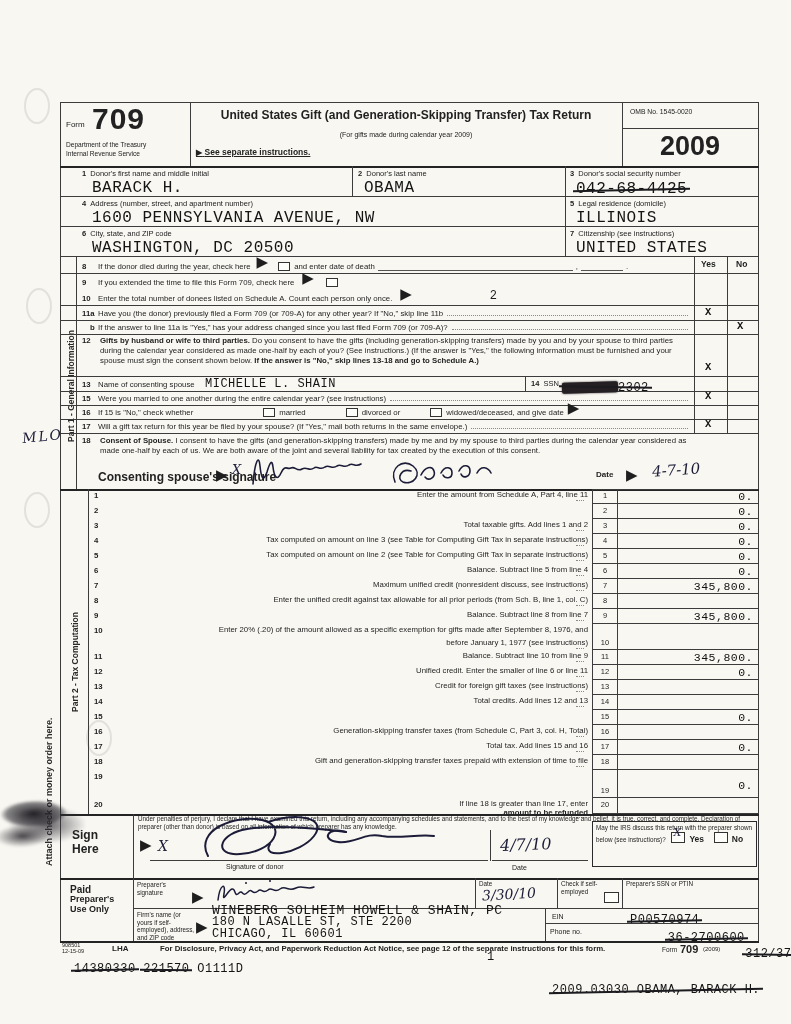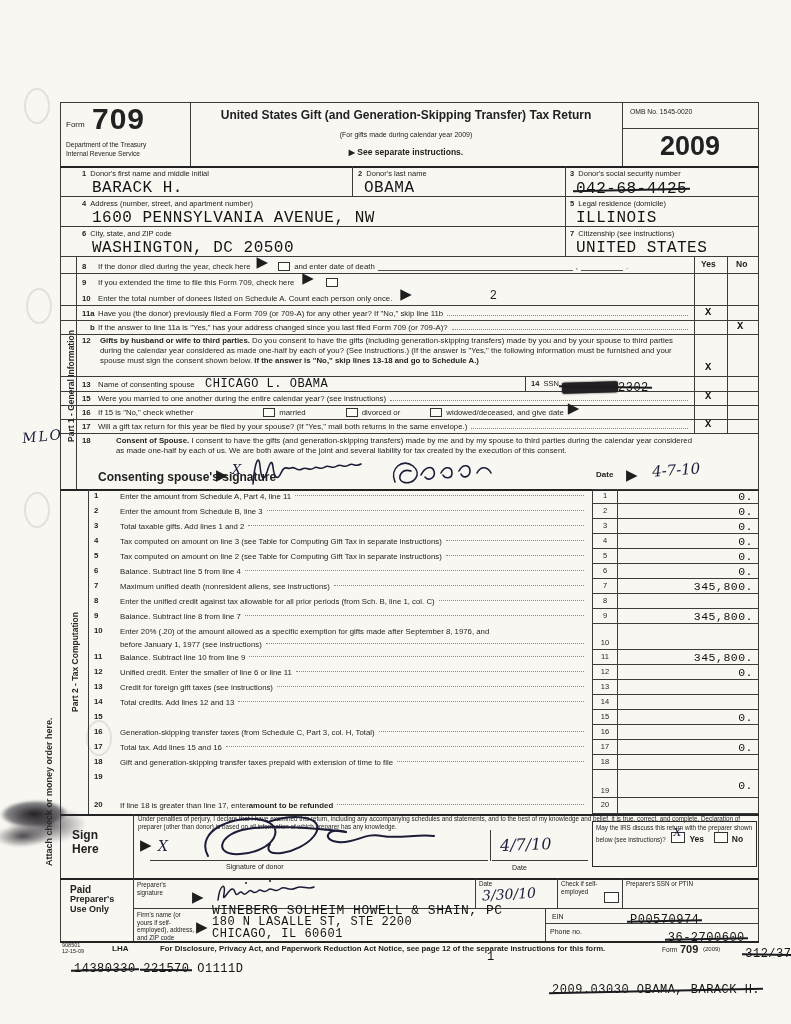--- a/index.html
+++ b/index.html
@@ -29,21 +29,21 @@
   .bl{display:inline-block;border-bottom:1px solid #555;height:9px;margin:0 3px;flex:none;}
   .comma::before{content:",";} .period::before{content:".";}
   .vtext{position:absolute;transform:rotate(-90deg);transform-origin:left top;
          white-space:nowrap;font-weight:bold;font-size:8.5px;color:#2a2a2a;}
   .hand{font-family:"DejaVu Serif",serif;font-style:italic;color:#1c1c38;}
   .para{position:absolute;font-size:7.8px;line-height:10px;white-space:normal;}
   
   .p2row{position:absolute;left:92px;width:666px;}
   .p2num{position:absolute;left:2px;top:2px;width:22px;font-weight:bold;font-size:7.8px;}
   .p2label{position:absolute;left:28px;right:170px;top:1px;font-size:7.8px;}
-  .p2line{display:flex;align-items:center;height:13px;white-space:nowrap;}
+  .p2line{display:flex;align-items:flex-end;height:13px;white-space:nowrap;flex-direction:column;}
   .p2boxes{position:absolute;right:0;width:166px;top:0;bottom:0;display:flex;
            border-bottom:1px solid #3c3c3c;}
   .p2numbox{width:26px;flex:none;border-left:1px solid #3c3c3c;border-right:1px solid #3c3c3c;
             text-align:center;font-size:7.5px;padding-top:2px;}
   .p2amount{flex:1;font-family:"Liberation Mono","DejaVu Sans Mono",monospace;font-size:11.5px;
             text-align:right;padding:1px 5px 0 0;letter-spacing:.5px;color:#121212;}
   .p2row.tall .p2numbox{display:flex;align-items:flex-end;justify-content:center;padding-bottom:2px;}
   .p2row.tall .p2amount{padding-top:9px;}
   .bld{font-weight:bold;}
   
@@ -89,21 +89,21 @@
   <div class="vl" style="left:622px;top:102px;height:64px;"></div>
   <div class="hl" style="left:622px;top:128px;width:136px;"></div>
 
   <span class="lbl" style="left:66px;top:120px;font-size:8px;">Form</span>
   <span class="lbl" style="left:92px;top:102px;font-size:30px;font-weight:bold;letter-spacing:1px;">709</span>
   <span class="lbl" style="left:66px;top:141px;font-size:6.6px;">Department of the Treasury</span>
   <span class="lbl" style="left:66px;top:150px;font-size:6.6px;">Internal Revenue Service</span>
 
   <span class="lbl" style="left:196px;top:108px;width:420px;text-align:center;font-weight:bold;font-size:12px;">United States Gift (and Generation-Skipping Transfer) Tax Return</span>
   <span class="lbl" style="left:196px;top:131px;width:420px;text-align:center;font-size:7px;">(For gifts made during calendar year 2009)</span>
-  <span class="lbl" style="left:196px;top:147px;width:420px;text-align:center;font-weight:bold;font-size:8.5px;"><i class="arr"></i> <span>See separate instructions.</span></span>
+  <span class="lbl" style="left:196px;top:147px;width:420px;text-align:left;font-weight:bold;font-size:8.5px;text-decoration:underline;"><i class="arr"></i> <span>See separate instructions.</span></span>
 
   <span class="lbl" style="left:630px;top:108px;font-size:6.8px;">OMB No. 1545-0020</span>
   <span class="lbl" style="left:622px;top:131px;width:136px;text-align:center;font-size:27px;font-weight:bold;">2009</span>
 
   
   <div class="hl" style="left:60px;top:196px;width:699px;"></div>
   <div class="hl" style="left:60px;top:226px;width:699px;"></div>
   <div class="hl" style="left:60px;top:256px;width:699px;"></div>
   <div class="vl" style="left:352px;top:166px;height:30px;"></div>
   <div class="vl" style="left:565px;top:166px;height:90px;"></div>
@@ -214,21 +214,21 @@
     <div style="margin-left:24px;">
       <b>Gifts by husband or wife to third parties.</b><span> Do you consent to have the gifts (including generation-skipping transfers) made by you and by your spouse to third parties during the calendar year considered as made one-half by each of you? (See instructions.) (If the answer is "Yes," the following information must be furnished and your spouse must sign the consent shown below.  </span><b>If the answer is "No," skip lines 13-18 and go to Schedule A.)</b>
     </div>
   </div>
 
   
   <div class="row" style="top:376px;height:15px;width:446px;">
     <span class="num">13</span>
     <span>Name of consenting spouse</span>
   </div>
-  <span class="typed" style="left:205px;top:377px;font-size:12px;">CHICAGO L. OBAMA</span>
+  <span class="typed" style="left:205px;top:377px;font-size:12px;">MICHELLE L. SHAIN</span>
   <div class="vl" style="left:525px;top:376px;height:15px;"></div>
   <span class="lbl" style="left:531px;top:379px;"><b>14</b>&nbsp;&nbsp;<span>SSN</span></span>
   <span class="strike strike2" style="position:absolute;left:562px;top:377px;"><span class="redact"></span><span class="typed" style="position:static;font-size:12px;">2302</span></span>
 
   
   <div class="row" style="top:391px;height:14px;">
     <span class="num">15</span>
     <span>Were you married to one another during the entire calendar year? (see instructions)</span>
     <span class="lead"></span>
   </div>
@@ -249,21 +249,21 @@
   
   <div class="row" style="top:419px;height:14px;">
     <span class="num">17</span>
     <span>Will a gift tax return for this year be filed by your spouse? (If "Yes," mail both returns in the same envelope.)</span>
     <span class="lead"></span>
   </div>
 
   
   <div class="para" style="left:76px;top:436px;width:616px;">
     <b style="position:absolute;left:6px;">18</b>
-    <div style="margin-left:40px;">
+    <div style="margin-left:24px;">
       <b>Consent of Spouse.</b><span> I consent to have the gifts (and generation-skipping transfers) made by me and by my spouse to third parties during the calendar year considered as made one-half by each of us. We are both aware of the joint and several liability for tax created by the execution of this consent.</span>
     </div>
   </div>
 
   
   <span class="lbl" style="left:98px;top:470px;font-weight:bold;font-size:12px;">Consenting spouse's signature</span>
   <i class="arr big" style="position:absolute;left:216px;top:466px;"></i>
   <span class="hand" style="position:absolute;left:232px;top:462px;font-size:13px;">X</span>
   <svg class="sigsvg" style="left:245px;top:446px;" width="280" height="44" viewBox="0 0 280 44">
     <path stroke-width="1.6" d="M8 38 C10 14 14 8 15 20 C16 30 18 38 22 26 C25 16 27 13 28 21 C29 30 32 36 36 27 C40 18 42 24 46 22 C50 20 52 26 57 23 C62 20 64 26 69 22 C72 19 75 25 80 21 C84 18 87 24 92 20 C96 17 99 23 104 19 C108 16 110 22 116 18"></path>
@@ -289,26 +289,20 @@
             <span class="lead"></span>
           </div>
         </div>
         <div class="p2boxes">
           <span class="p2numbox">1</span>
           <span class="p2amount">0.</span>
         </div>
       </div>
       <div class="p2row" style="top: 504px; height: 15px;">
         <span class="p2num">2</span>
-        <div class="p2label">
-          <div class="p2line">
-            <span>Enter the amount from Schedule B, line 3</span>
-            <span class="lead"></span>
-          </div>
-        </div>
         <div class="p2boxes">
           <span class="p2numbox">2</span>
           <span class="p2amount">0.</span>
         </div>
       </div>
       <div class="p2row" style="top: 519px; height: 15px;">
         <span class="p2num">3</span>
         <div class="p2label">
           <div class="p2line">
             <span>Total taxable gifts. Add lines 1 and 2</span>
@@ -356,21 +350,21 @@
         </div>
         <div class="p2boxes">
           <span class="p2numbox">6</span>
           <span class="p2amount">0.</span>
         </div>
       </div>
       <div class="p2row" style="top: 579px; height: 15px;">
         <span class="p2num">7</span>
         <div class="p2label">
           <div class="p2line">
-            <span>Maximum unified death (nonresident aliens, see instructions)</span>
+            <span>Maximum unified credit (nonresident discuss, see instructions)</span>
             <span class="lead"></span>
           </div>
         </div>
         <div class="p2boxes">
           <span class="p2numbox">7</span>
           <span class="p2amount">345,800.</span>
         </div>
       </div>
       <div class="p2row" style="top: 594px; height: 15px;">
         <span class="p2num">8</span>

